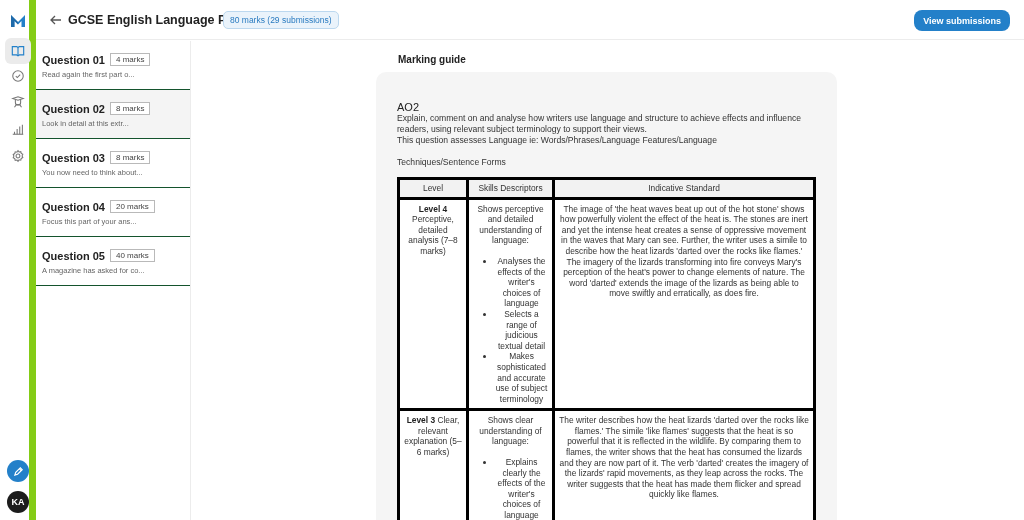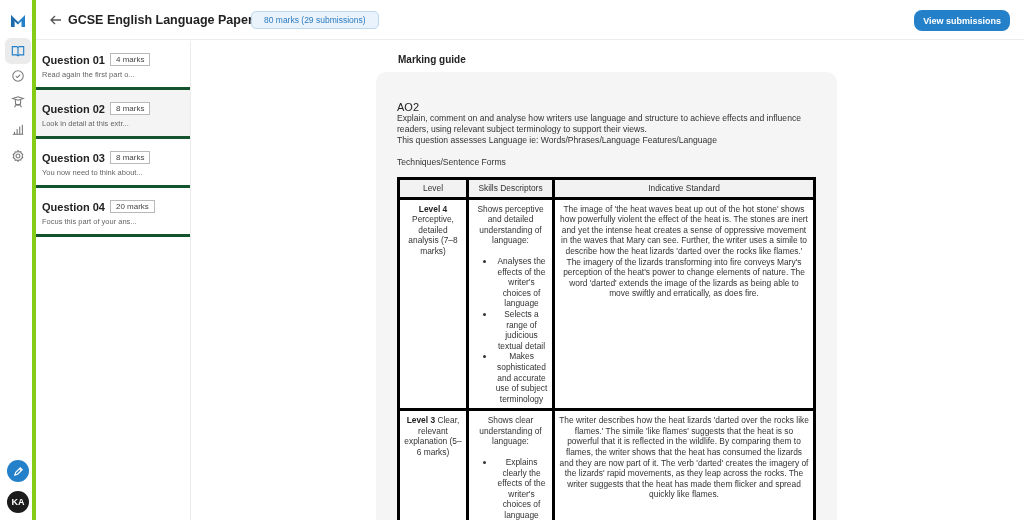--- a/index.html
+++ b/index.html
@@ -1,32 +1,32 @@
 <!DOCTYPE html>
 <html><head>
 <meta charset="utf-8">
 <style>
   * { box-sizing: border-box; margin: 0; padding: 0; }
   html, body { width: 1024px; height: 520px; overflow: hidden; background: #ffffff; font-family: "Liberation Sans", sans-serif; color: #1a1a1a; }
-  .rail { position: absolute; left: 0; top: 0; width: 36px; height: 520px; background: #fff; border-right: 4px solid #84cc16; text-align: center; }
+  .rail { position: absolute; left: 0; top: 0; width: 36px; height: 520px; background: #fff; border-right: 7px solid #84cc16; text-align: center; }
   .rail .logo { position: absolute; left: 9px; top: 12px; width: 18px; height: 18px; }
   .rail .nav { position: absolute; left: 5px; width: 26px; height: 26px; border-radius: 6px; display: flex; align-items: center; justify-content: center; }
   .rail .nav.active { background: #ebebeb; }
   .rail .nav svg { width: 14px; height: 14px; }
   .rail .pen { position: absolute; left: 7px; top: 460px; width: 22px; height: 22px; border-radius: 50%; background: #2380c9; display:flex; align-items:center; justify-content:center; }
   .rail .avatar { position: absolute; left: 7px; top: 491px; width: 22px; height: 22px; border-radius: 50%; background: #1c1c1c; color: #fff; font-size: 9px; font-weight: bold; display:flex; align-items:center; justify-content:center; }
 
   .topbar { position: absolute; left: 36px; top: 0; right: 0; height: 40px; border-bottom: 1px solid #ececec; background: #fff; }
   .back { position: absolute; left: 12px; top: 12px; width: 16px; height: 16px; color: #555; }
   .title { position: absolute; left: 32px; top: 13px; font-size: 12.5px; font-weight: bold; color: #222; }
-  .badge-top { position: absolute; left: 187px; top: 11px; font-size: 8.5px; color: #2a7bc0; background: #eaf3fb; border: 1px solid #bcd8ef; border-radius: 5px; padding: 3px 12px; margin-left: 28px; }
+  .badge-top { position: absolute; left: 187px; top: 11px; font-size: 8.5px; color: #2a7bc0; background: #eaf3fb; border: 1px solid #bcd8ef; border-radius: 5px; padding: 3px 6px; }
   .view-btn { position: absolute; right: 14px; top: 10px; height: 21px; padding: 0 9px; background: #2380c9; color: #fff; font-size: 9px; font-weight: bold; border: none; border-radius: 8px; }
 
   .qlist { position: absolute; left: 36px; top: 41px; width: 155px; height: 479px; border-right: 1px solid #ececec; background: #fff; }
-  .qitem { height: 49px; border-bottom: 3px solid #14532d; padding: 12px 0 0 6px; }
+  .qitem { height: 49px; border-bottom: 1px solid #14532d; padding: 12px 0 0 6px; }
   .qitem.active { background: #f4f4f4; }
   .qhead { display: flex; align-items: center; gap: 5px; }
   .qname { font-size: 11px; font-weight: bold; color: #222; }
   .qmarks { font-size: 8px; color: #444; border: 1px solid #b9b9b9; border-radius: 0; padding: 1px 5px; background: #fff; }
   .qdesc { font-size: 7.5px; color: #666; margin-top: 4px; }
 
   .main { position: absolute; left: 192px; top: 41px; right: 0; bottom: 0; }
   .guide-title { position: absolute; left: 185px; top: 13px; font-size: 10px; font-weight: bold; color: #222; margin-left: 21px; }
   .card { position: absolute; left: 184px; top: 31px; width: 461px; height: 460px; background: #f5f5f5; border-radius: 10px; padding: 22px 21px 0 21px; overflow: hidden; }
   .ao { font-size: 11px; color: #222; margin-top: 7px; }
@@ -121,20 +121,27 @@
       </div>
     <div class="qdesc">You now need to think about...</div>
   </div>
   <div class="qitem">
     <div class="qhead">
         <span class="qname">Question 04</span>
         <span class="qmarks">20 marks</span>
       </div>
     <div class="qdesc">Focus this part of your ans...</div>
   </div>
+  <div class="qitem">
+    <div class="qhead">
+        <span class="qname">Question 05</span>
+        <span class="qmarks">40 marks</span>
+      </div>
+    <div class="qdesc">A magazine has asked for co...</div>
+  </div>
 </div>
 
 <div class="main">
   <div class="guide-title">Marking guide</div>
   <div class="card">
     <div class="ao">AO2</div>
     <div class="para">Explain, comment on and analyse how writers use language and structure to achieve effects and influence readers, using relevant subject terminology to support their views.</div>
     <div class="para">This question assesses Language ie: Words/Phrases/Language Features/Language</div>
     <div class="gap"></div>
     <div class="para">Techniques/Sentence Forms</div>

